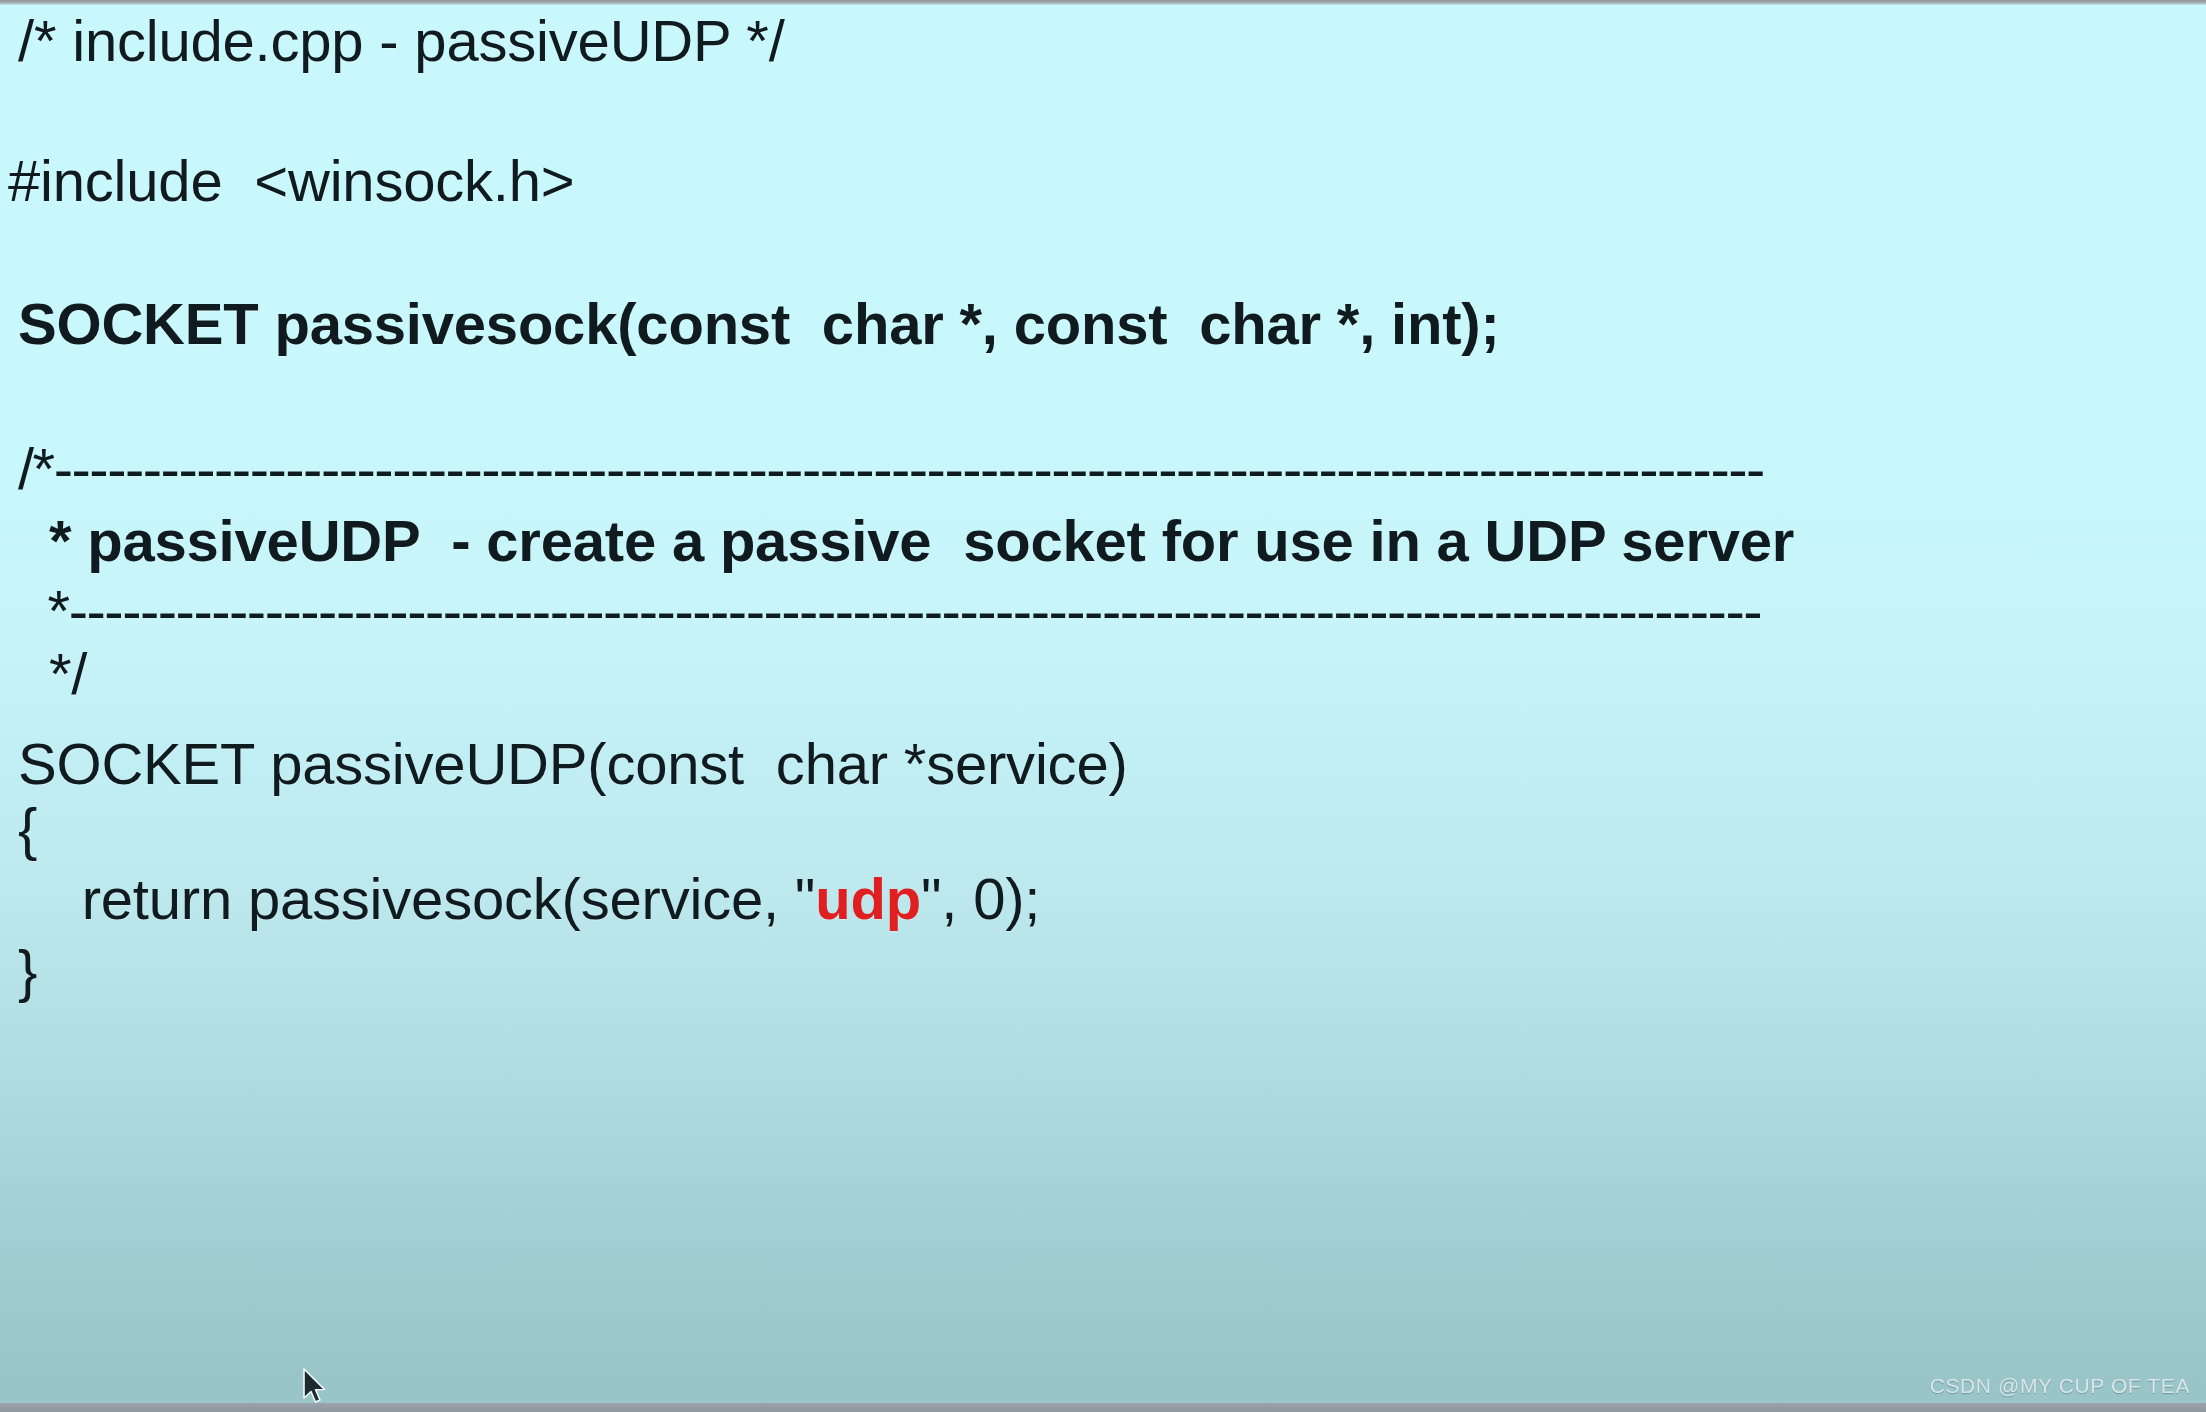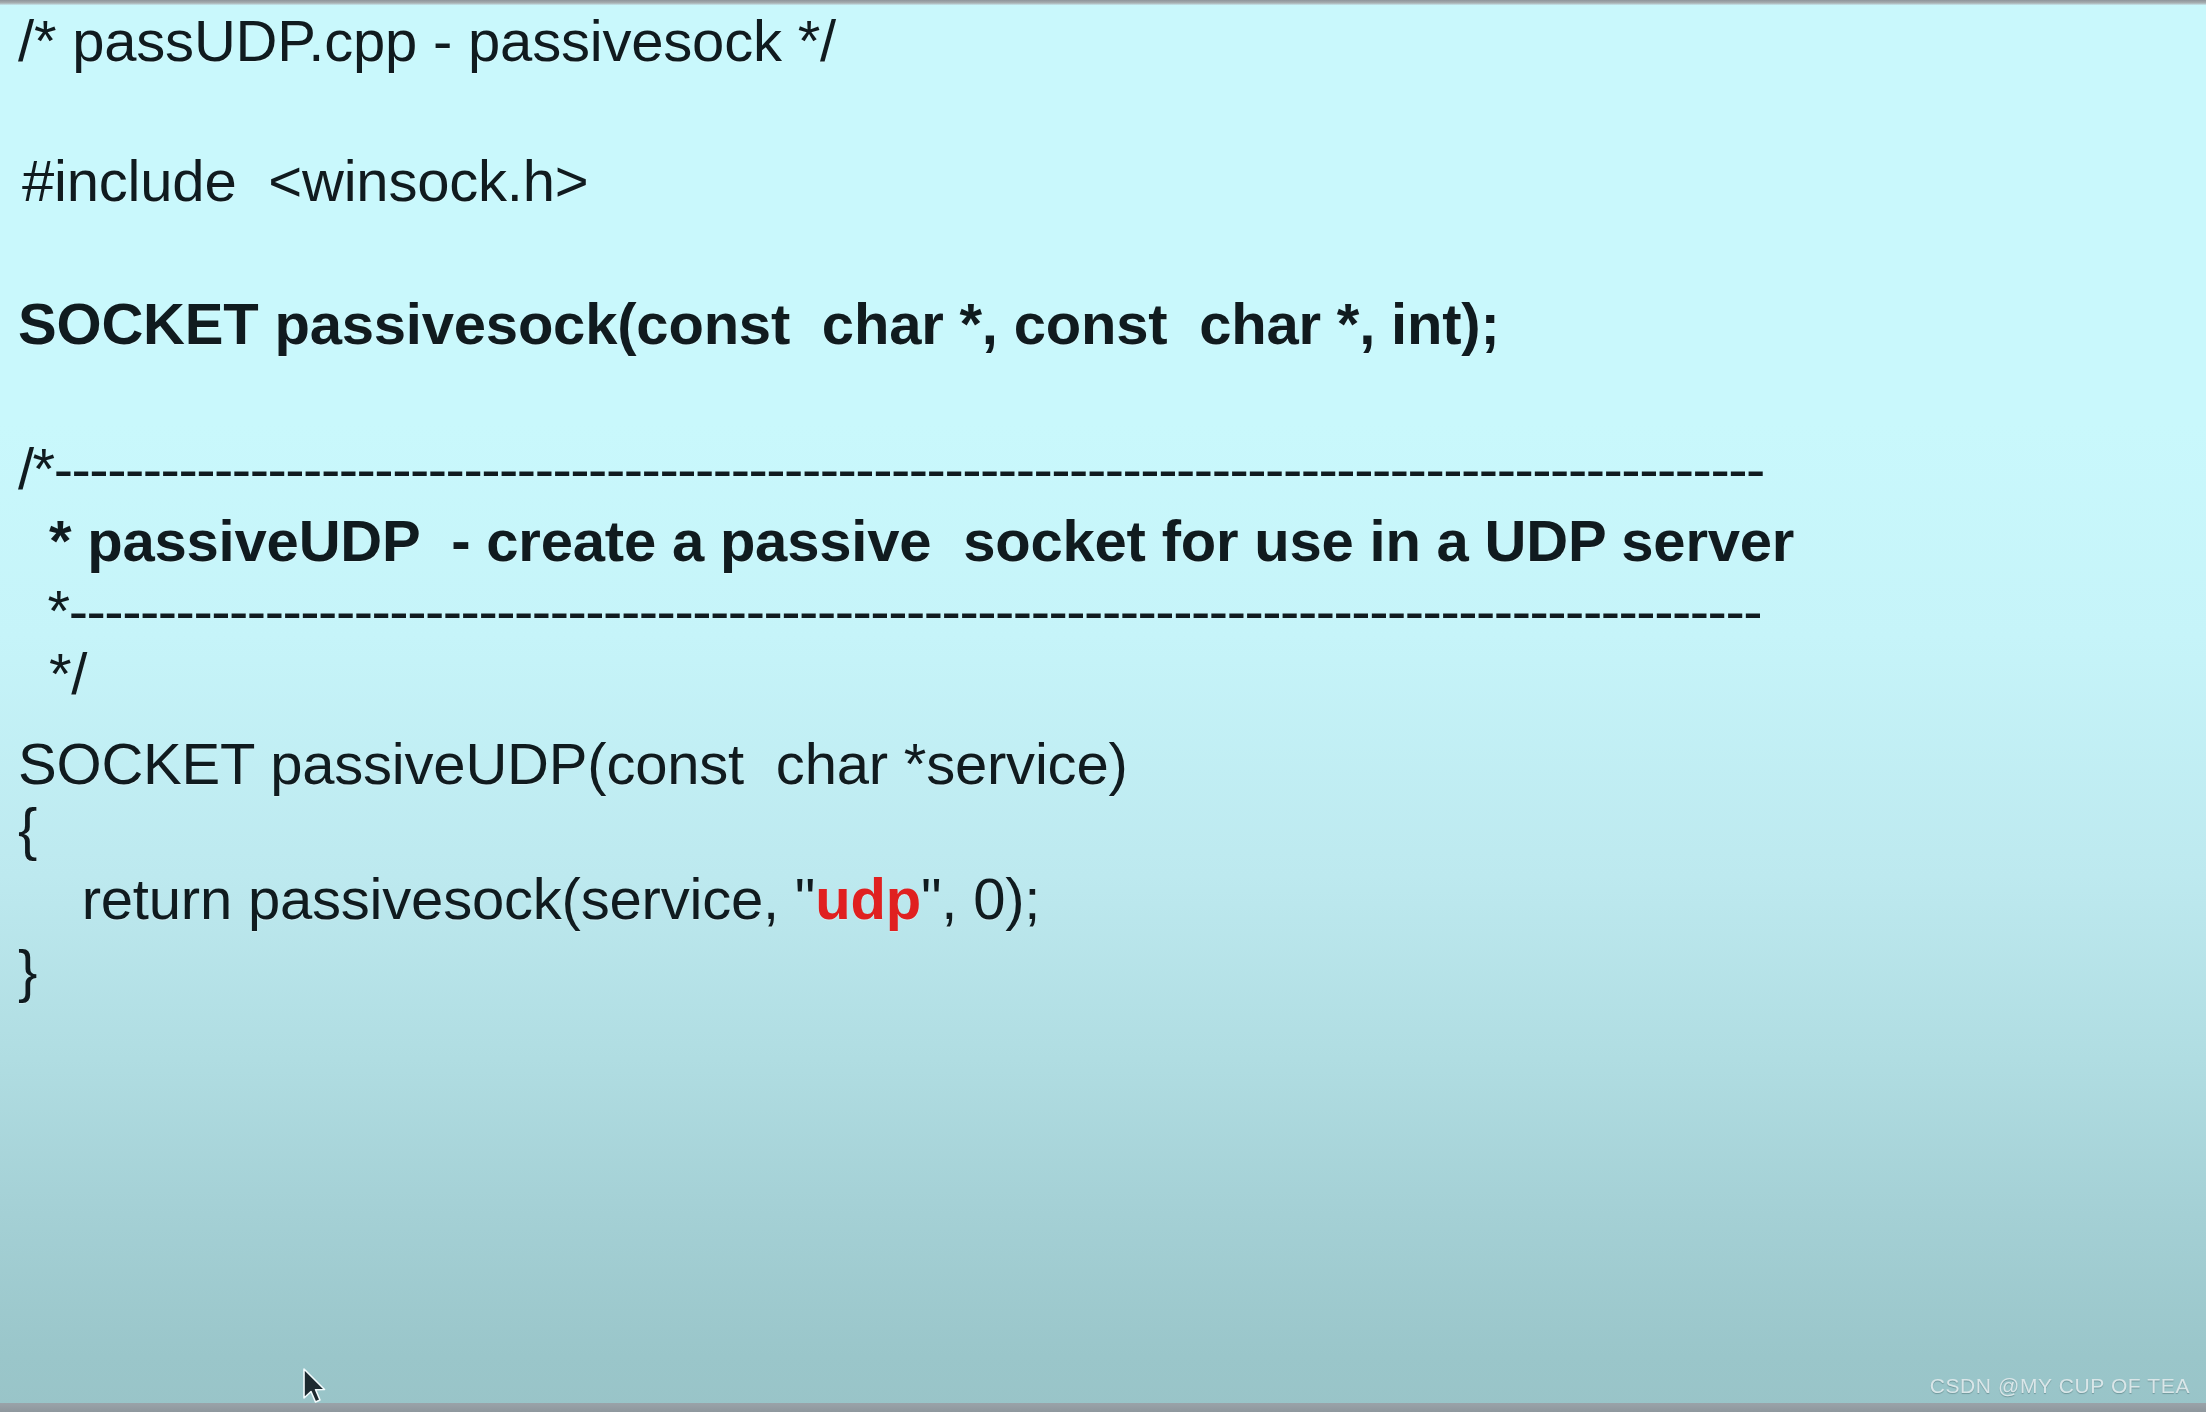--- a/index.html
+++ b/index.html
@@ -111,22 +111,22 @@
   }
 </style>
 </head>
 <body>
 
 <div id="screen">
 
   <div class="frame-strip top"></div>
 
   <div id="code">
-      <div class="code-line" style="top: 12px; left: 18px;">/* passUDP.cpp - passivesock */</div>
-      <div class="code-line" style="top: 152px; left: 22px;">#include  &lt;winsock.h&gt;</div>
+      <div class="code-line" style="top: 12px; left: 18px;">/* include.cpp - passiveUDP */</div>
+      <div class="code-line" style="top: 152px; left: 8px;">#include  &lt;winsock.h&gt;</div>
       <div class="code-line" style="top: 295px; left: 18px; font-weight: bold;">SOCKET passivesock(const  char *, const  char *, int);</div>
       <div class="rule-line" style="top: 440px; left: 18px;"><span>/*</span><span>------------------------------------------------------------------------------------------------</span></div>
       <div class="code-line" style="top: 512px; left: 33px; font-weight: bold;"> * passiveUDP  - create a passive  socket for use in a UDP server</div>
       <div class="rule-line" style="top: 582px; left: 33px;"><span> *</span><span>-----------------------------------------------------------------------------------------------</span></div>
       <div class="code-line" style="top: 645px; left: 33px;"> */</div>
       <div class="code-line" style="top: 725px; left: 18px; margin-top: 10px;">SOCKET passiveUDP(const  char *service)</div>
       <div class="code-line" style="top: 800px; left: 18px;">{</div>
       <div class="code-line" style="top: 870px; left: 18px;"><span>    return passivesock(service, "</span><span class="tok-str-red">udp</span><span>", 0);</span></div>
       <div class="code-line" style="top: 942px; left: 18px;">}</div>
     </div>

